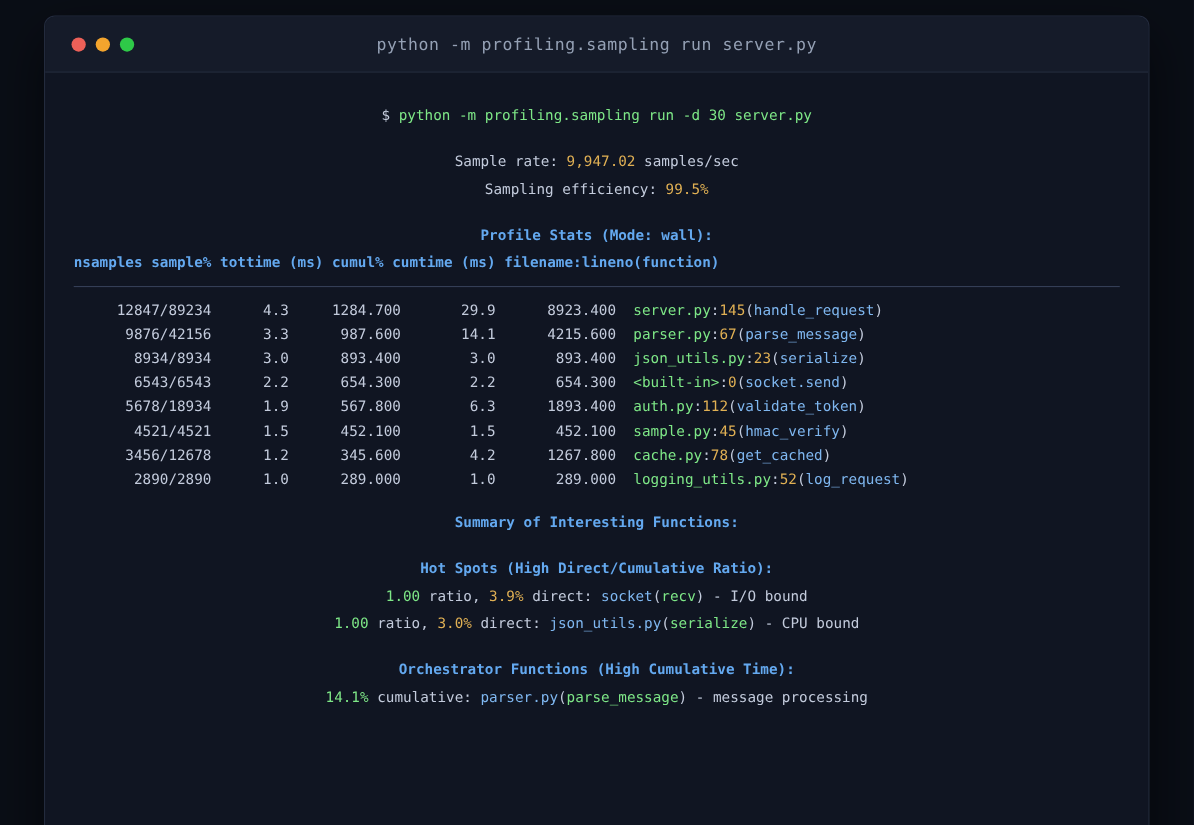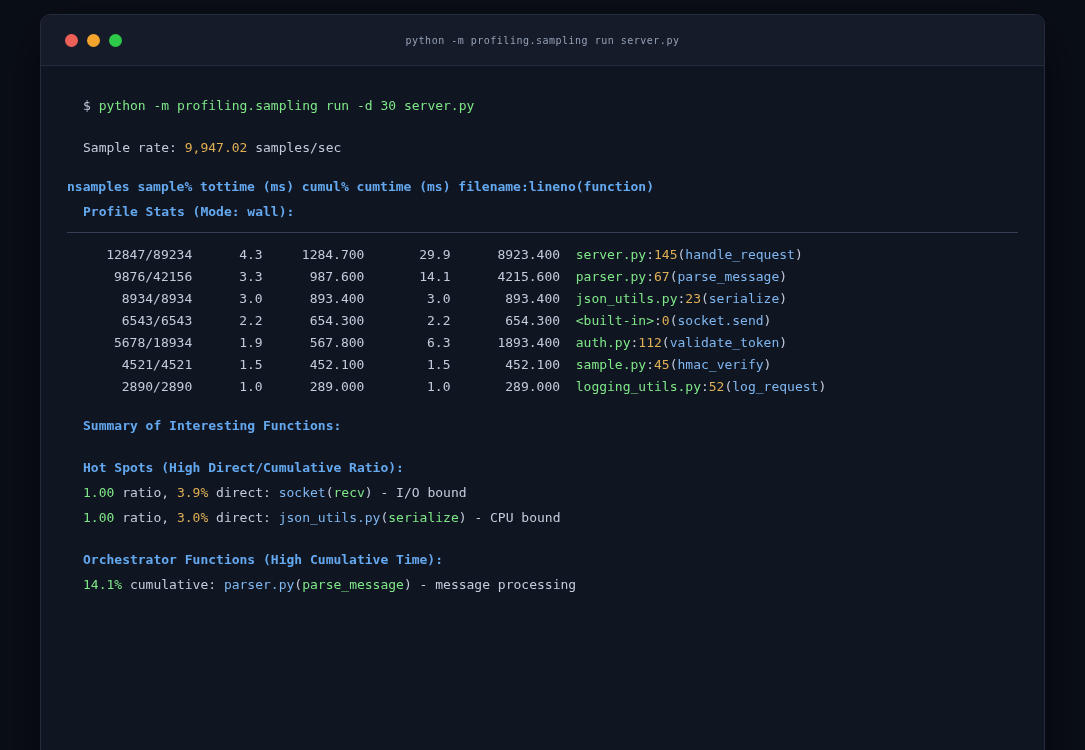--- a/index.html
+++ b/index.html
@@ -18,26 +18,26 @@
   }
   .titlebar {
     height: 50px; background: var(--titlebar-bg, #151b29);
     border-bottom: 1px solid var(--border, #232b3d);
     display: flex; align-items: center; position: relative;
   }
   .lights { display: flex; gap: 9px; padding-left: 24px; position: relative; z-index: 2; }
   .light { width: 13px; height: 13px; border-radius: 50%; display: inline-block; cursor: pointer; }
   .title {
     position: absolute; left: 0; right: 0; text-align: center;
-    color: var(--dim, #94a0b4); font-size: 10px; letter-spacing: .5px;
+    color: var(--dim, #94a0b4); font-size: 15px; letter-spacing: .5px;
     pointer-events: none; z-index: 1;
   }
   .content { padding: 26px 26px 40px 26px; font-size: 13px; }
   .line { white-space: pre; line-height: 22px; min-height: 22px; }
-  .prose { margin: 3px 16px; }
+  .prose { margin: 3px 0; text-align: center; }
   .blank { height: 14px; }
   .divider { border-top: 1px solid #343e56; margin: 9px 0 11px 0; }
   .c-text    { color: var(--text, #c3cbdc); }
   .c-green   { color: var(--green, #7ee787); }
   .c-yellow  { color: var(--yellow, #e0b054); }
   .c-blue    { color: var(--blue, #7fb7f0); }
   .c-heading { color: var(--heading, #64a9f0); font-weight: bold; }
 </style>
 </head>
 <body>
@@ -48,30 +48,32 @@
       <span class="light" style="background: rgb(236, 96, 88);"></span>
       <span class="light" style="background: rgb(243, 164, 45);"></span>
       <span class="light" style="background: rgb(46, 201, 72);"></span>
     </div>
     <div class="title">python -m profiling.sampling run server.py</div>
   </div>
   <div class="content">
       <div class="line prose"><span class="c-text">$ </span><span class="c-green">python -m profiling.sampling run -d 30 server.py</span></div>
       <div class="blank"></div>
       <div class="line prose"><span class="c-text">Sample rate: </span><span class="c-yellow">9,947.02</span><span class="c-text"> samples/sec</span></div>
+      <div class="line prose"><span class="c-text">Sampling efficiency: </span><span class="c-yellow">99.5%</span></div>
       <div class="blank"></div>
+      <div class="line prose"><span class="c-heading">Profile Stats (Mode: wall):</span></div>
       <div class="line"><span class="c-heading">nsamples sample% tottime (ms) cumul% cumtime (ms) filename:lineno(function)</span></div>
-      <div class="line prose"><span class="c-heading">Profile Stats (Mode: wall):</span></div>
       <div class="divider"></div>
       <div class="line"><span class="c-text">     12847/89234      4.3     1284.700       29.9      8923.400  </span><span class="c-green">server.py</span><span class="c-text">:</span><span class="c-yellow">145</span><span class="c-text">(</span><span class="c-blue">handle_request</span><span class="c-text">)</span></div>
       <div class="line"><span class="c-text">      9876/42156      3.3      987.600       14.1      4215.600  </span><span class="c-green">parser.py</span><span class="c-text">:</span><span class="c-yellow">67</span><span class="c-text">(</span><span class="c-blue">parse_message</span><span class="c-text">)</span></div>
       <div class="line"><span class="c-text">       8934/8934      3.0      893.400        3.0       893.400  </span><span class="c-green">json_utils.py</span><span class="c-text">:</span><span class="c-yellow">23</span><span class="c-text">(</span><span class="c-blue">serialize</span><span class="c-text">)</span></div>
       <div class="line"><span class="c-text">       6543/6543      2.2      654.300        2.2       654.300  </span><span class="c-green">&lt;built-in&gt;</span><span class="c-text">:</span><span class="c-yellow">0</span><span class="c-text">(</span><span class="c-blue">socket.send</span><span class="c-text">)</span></div>
       <div class="line"><span class="c-text">      5678/18934      1.9      567.800        6.3      1893.400  </span><span class="c-green">auth.py</span><span class="c-text">:</span><span class="c-yellow">112</span><span class="c-text">(</span><span class="c-blue">validate_token</span><span class="c-text">)</span></div>
       <div class="line"><span class="c-text">       4521/4521      1.5      452.100        1.5       452.100  </span><span class="c-green">sample.py</span><span class="c-text">:</span><span class="c-yellow">45</span><span class="c-text">(</span><span class="c-blue">hmac_verify</span><span class="c-text">)</span></div>
+      <div class="line"><span class="c-text">      3456/12678      1.2      345.600        4.2      1267.800  </span><span class="c-green">cache.py</span><span class="c-text">:</span><span class="c-yellow">78</span><span class="c-text">(</span><span class="c-blue">get_cached</span><span class="c-text">)</span></div>
       <div class="line"><span class="c-text">       2890/2890      1.0      289.000        1.0       289.000  </span><span class="c-green">logging_utils.py</span><span class="c-text">:</span><span class="c-yellow">52</span><span class="c-text">(</span><span class="c-blue">log_request</span><span class="c-text">)</span></div>
       <div class="blank"></div>
       <div class="line prose"><span class="c-heading">Summary of Interesting Functions:</span></div>
       <div class="blank"></div>
       <div class="line prose"><span class="c-heading">Hot Spots (High Direct/Cumulative Ratio):</span></div>
       <div class="line prose"><span class="c-green">1.00</span><span class="c-text"> ratio, </span><span class="c-yellow">3.9%</span><span class="c-text"> direct: </span><span class="c-blue">socket</span><span class="c-text">(</span><span class="c-green">recv</span><span class="c-text">)</span><span class="c-text"> - I/O bound</span></div>
       <div class="line prose"><span class="c-green">1.00</span><span class="c-text"> ratio, </span><span class="c-yellow">3.0%</span><span class="c-text"> direct: </span><span class="c-blue">json_utils.py</span><span class="c-text">(</span><span class="c-green">serialize</span><span class="c-text">)</span><span class="c-text"> - CPU bound</span></div>
       <div class="blank"></div>
       <div class="line prose"><span class="c-heading">Orchestrator Functions (High Cumulative Time):</span></div>
       <div class="line prose"><span class="c-green">14.1%</span><span class="c-text"> cumulative: </span><span class="c-blue">parser.py</span><span class="c-text">(</span><span class="c-green">parse_message</span><span class="c-text">)</span><span class="c-text"> - message processing</span></div>

